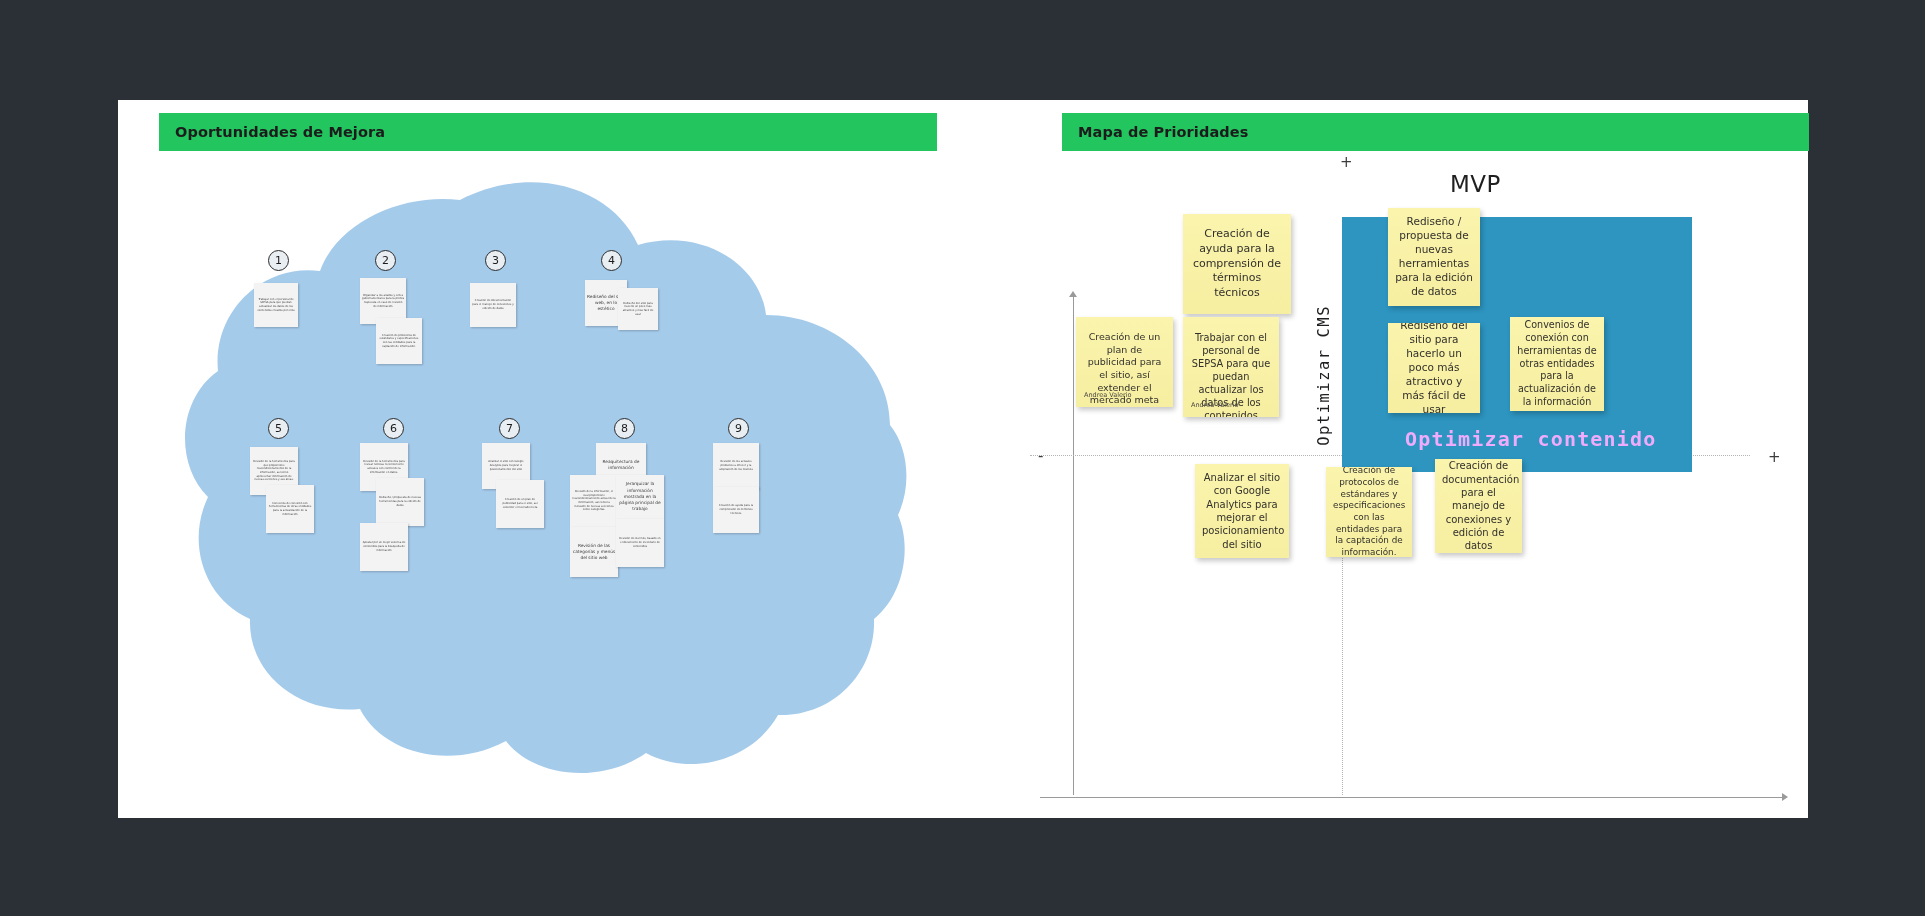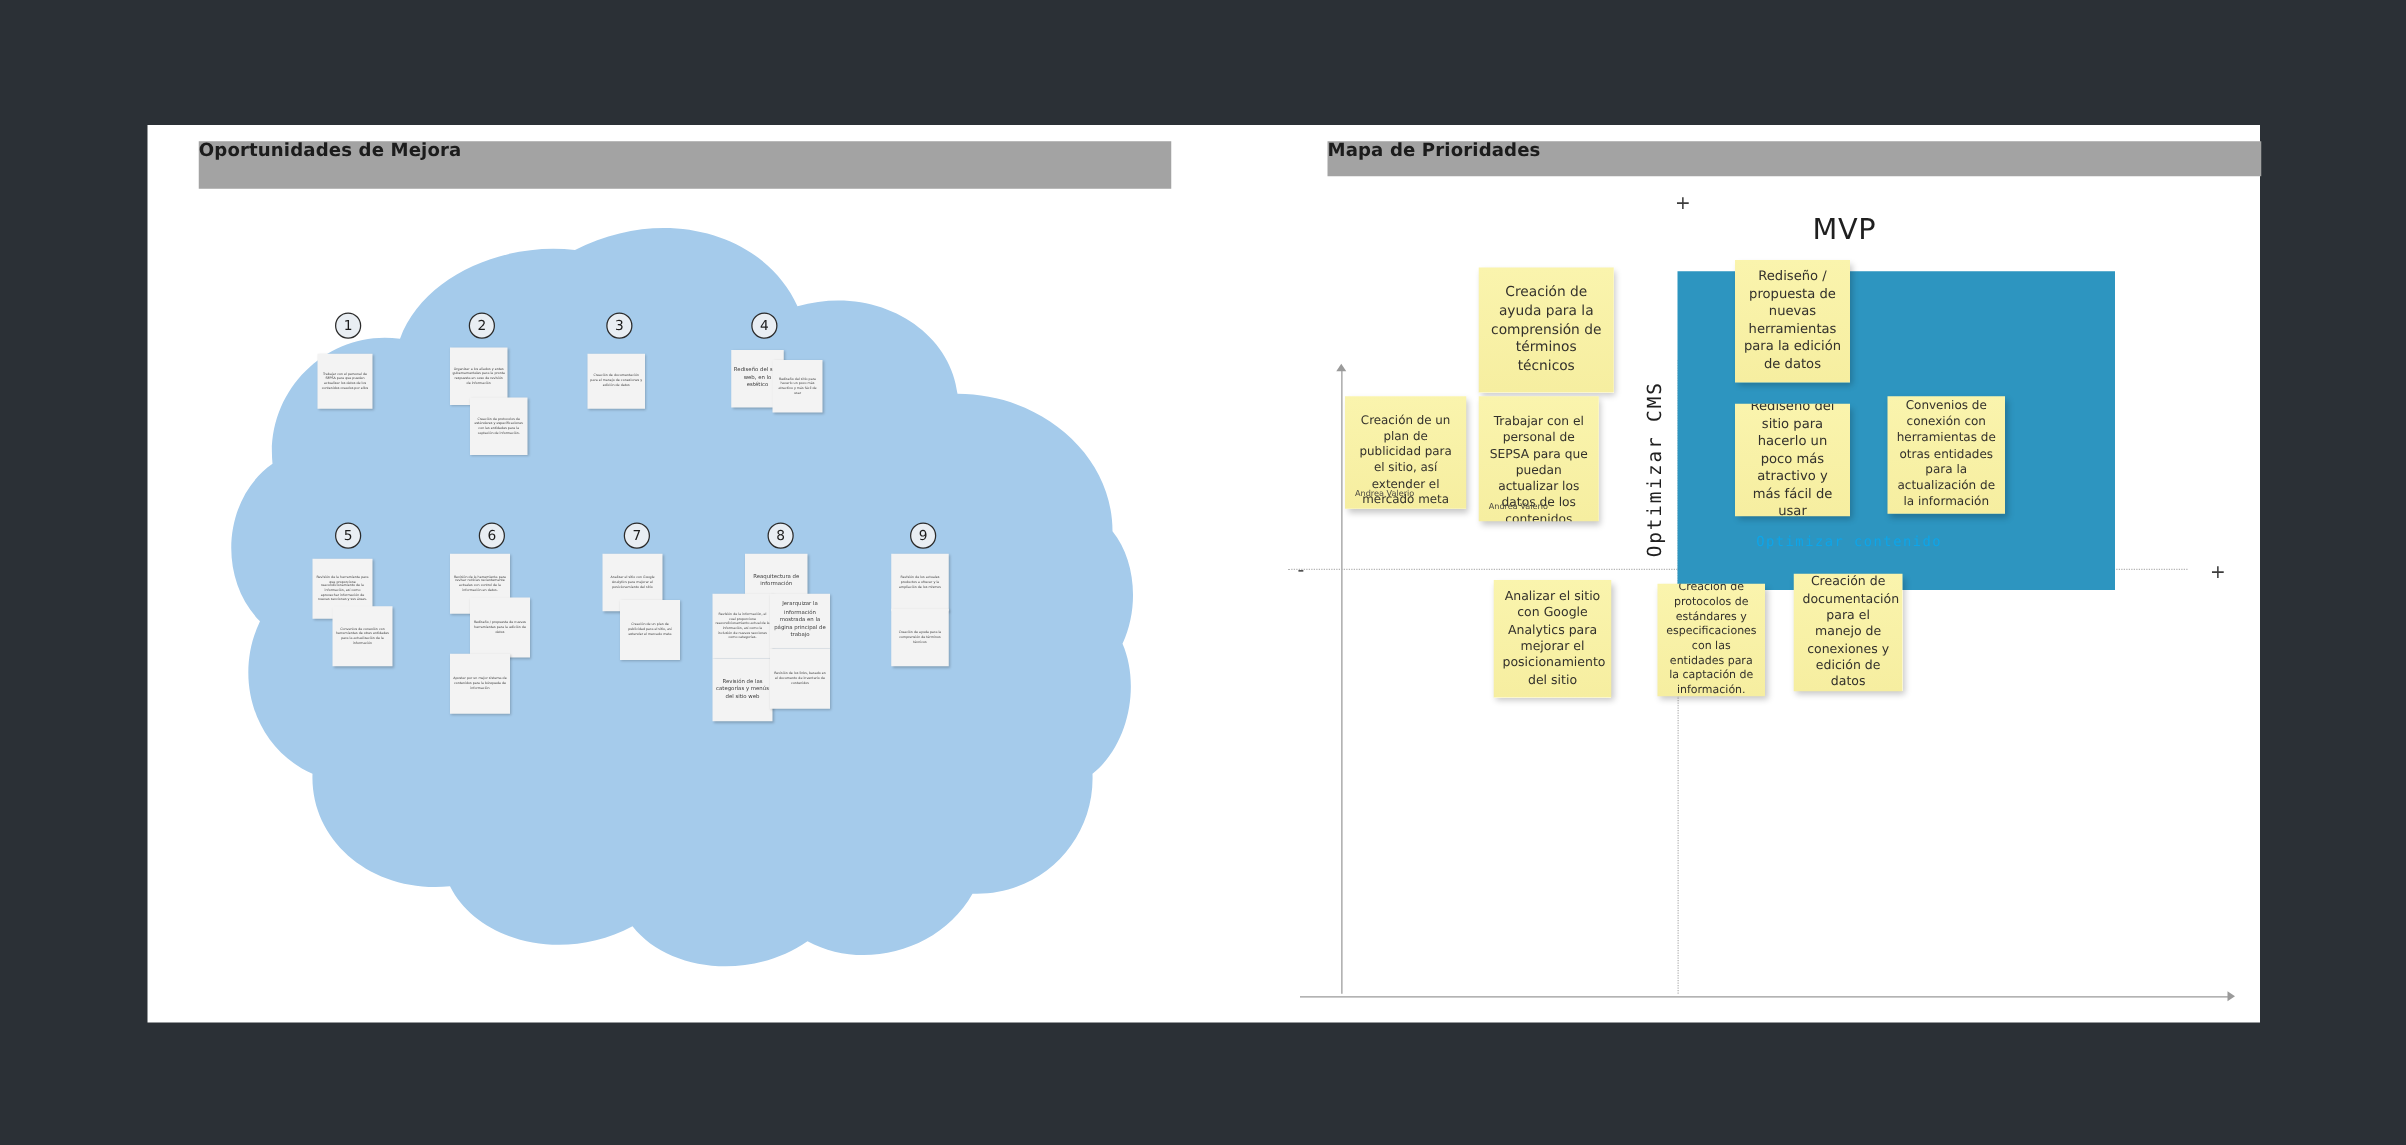--- a/index.html
+++ b/index.html
@@ -13,33 +13,34 @@
 
   
   .board {
     position: absolute;
     background: #ffffff;
   }
   #board-left  { left: 118px; top: 100px; width: 1690px; height: 718px; }
 
   .board-header {
     position: absolute;
-    background: #a3a3a3;
+    background: #22c55e;
     display: flex;
-    align-items: flex-start;
+    align-items: center;
+    padding-left: 16px;
   }
   .board-header-title {
     font-family: "DejaVu Sans", sans-serif;
     font-weight: bold;
     font-size: 14.5px;
     color: #1c1c1c;
     letter-spacing: .1px;
   }
   #hdr-left  { left: 159px; top: 113px; width: 778px; height: 38px; }
-  #hdr-right { left: 1062px; top: 113px; width: 747px; height: 28px; }
+  #hdr-right { left: 1062px; top: 113px; width: 747px; height: 38px; }
 
   
   .cloud-wrap { position: absolute; left: 160px; top: 175px; width: 760px; height: 610px; }
   .cloud-svg  { position: absolute; left: 0; top: 0; }
 
   .num-badge {
     position: absolute;
     width: 21px; height: 21px;
     border-radius: 50%;
     border: 1.6px solid #2b2b2b;
@@ -119,22 +120,23 @@
   .axis-label-v {
     position: absolute; left: 295px; top: 140px;
     font-family: "DejaVu Sans Mono", monospace;
     font-size: 15.5px; color: #202020;
     writing-mode: vertical-rl; transform: rotate(180deg);
     letter-spacing: 1.5px;
   }
   .axis-label-h {
     position: absolute; left: 385px; top: 262px;
     font-family: "DejaVu Sans Mono", monospace;
-    font-size: 11px; color: #0ea5e9;
+    font-size: 20px; color: #f0abfc;
     letter-spacing: 1.2px;
+    font-weight: bold;
   }
 
   .note {
     position: absolute;
     background: #f7f0a0;
     background: linear-gradient(#faf4ad, #f6eea0);
     box-shadow: 2px 3px 5px rgba(0,0,0,.22);
     color: #33312c;
     display: flex; flex-direction: column;
     align-items: center; justify-content: center;

